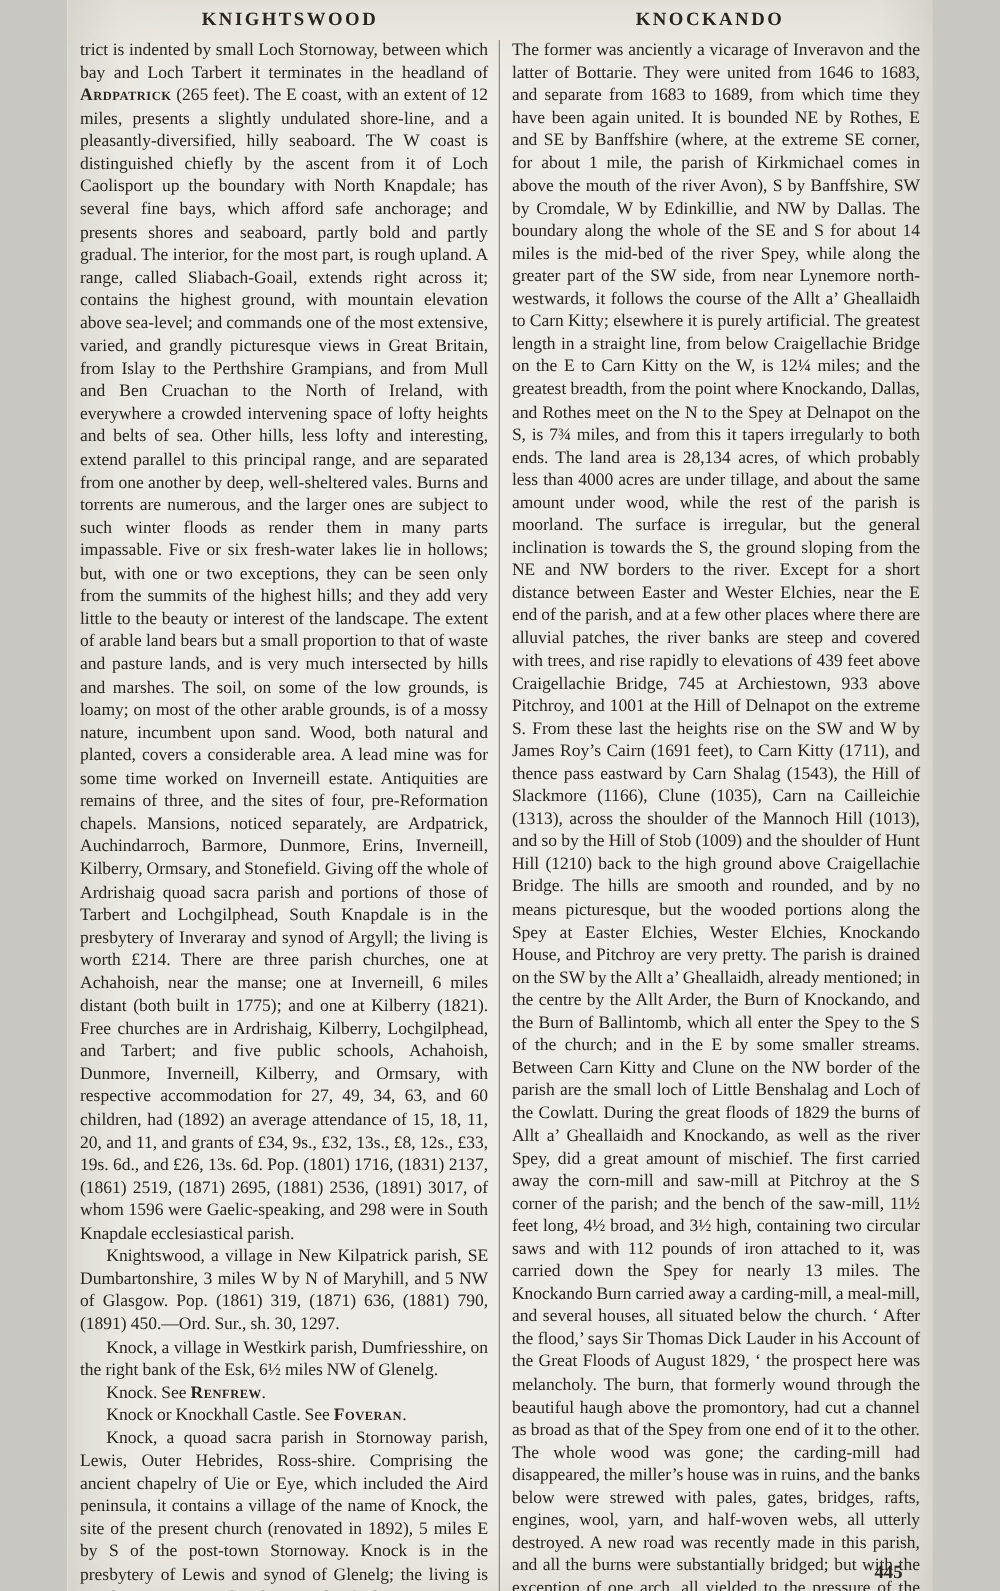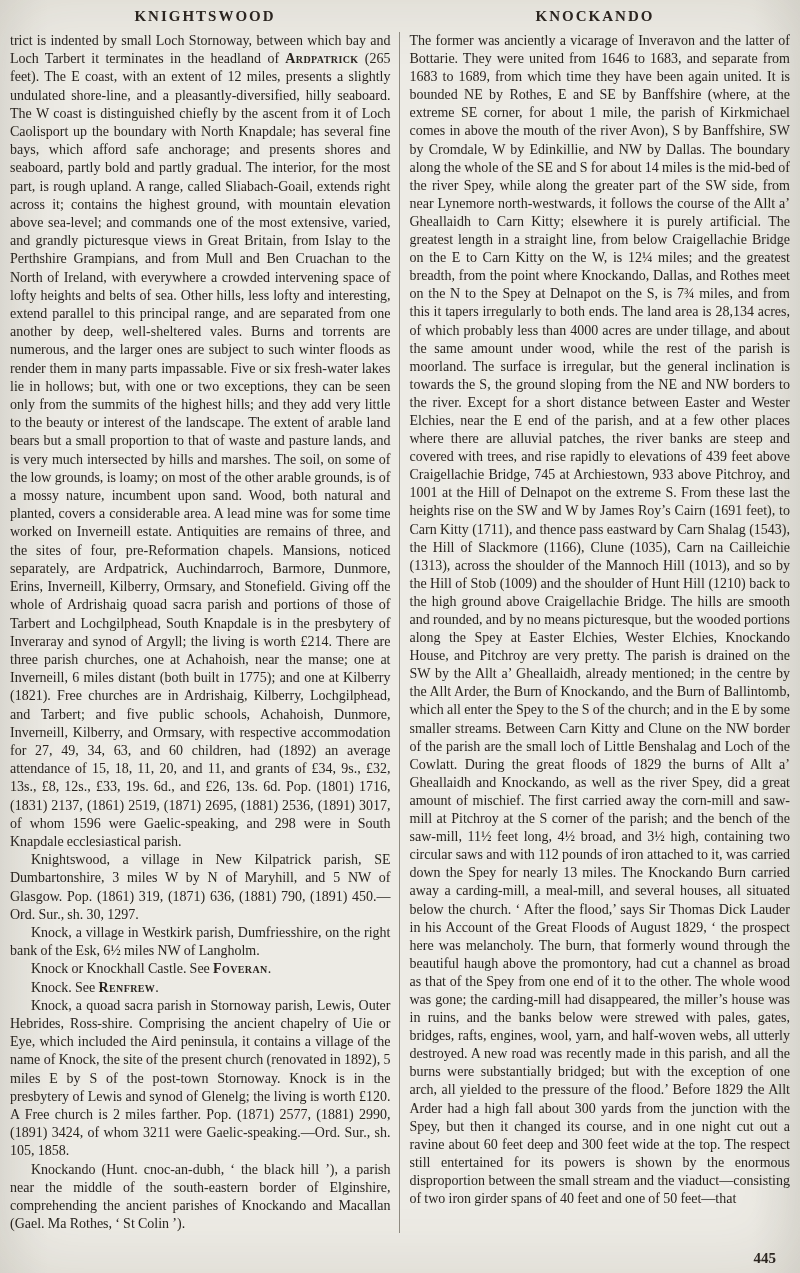--- a/index.html
+++ b/index.html
@@ -1,19 +1,19 @@
 <!DOCTYPE html>
 <html lang="en"><head>
 <meta charset="utf-8">
 <style>
   html,body{margin:0;padding:0;}
   body{background:#c9c7c2;font-family:"Liberation Serif","DejaVu Serif",serif;}
   .page{
     position:relative;
-    width:800px;height:1273px;
+    width:692px;height:1273px;
     margin:0 auto;
     background:#eae8e2;
     background-image:linear-gradient(90deg,#e4e2dc 0%,#edebe5 6%,#edebe5 94%,#e2e0da 100%);
     box-shadow:inset 0 0 70px rgba(95,85,60,0.14);
     color:#29241f;
     overflow:hidden;
     box-sizing:border-box;
     padding:5px 10px 0 10px;
   }
   .running-heads{display:flex;}
@@ -52,23 +52,23 @@
 
 <div class="page">
   <div class="running-heads">
     <div class="head">KNIGHTSWOOD</div>
     <div class="head">KNOCKANDO</div>
   </div>
   <div class="columns">
     <div class="col left">
         <p class="para"><span>trict is indented by small Loch Stornoway, between which bay and Loch Tarbert it terminates in the headland of </span><span class="sc">Ardpatrick</span><span> (265 feet).  The E coast, with an extent of 12 miles, presents a slightly undulated shore-line, and a pleasantly-diversified, hilly seaboard.  The W coast is distinguished chiefly by the ascent from it of Loch Caolisport up the boundary with North Knapdale; has several fine bays, which afford safe anchorage; and presents shores and seaboard, partly bold and partly gradual.  The interior, for the most part, is rough upland.  A range, called Sliabach-Goail, extends right across it; contains the highest ground, with mountain elevation above sea-level; and commands one of the most extensive, varied, and grandly picturesque views in Great Britain, from Islay to the Perthshire Grampians, and from Mull and Ben Cruachan to the North of Ireland, with everywhere a crowded intervening space of lofty heights and belts of sea.  Other hills, less lofty and interesting, extend parallel to this principal range, and are separated from one another by deep, well-sheltered vales.  Burns and torrents are numerous, and the larger ones are subject to such winter floods as render them in many parts impassable.  Five or six fresh-water lakes lie in hollows; but, with one or two exceptions, they can be seen only from the summits of the highest hills; and they add very little to the beauty or interest of the landscape.  The extent of arable land bears but a small proportion to that of waste and pasture lands, and is very much intersected by hills and marshes.  The soil, on some of the low grounds, is loamy; on most of the other arable grounds, is of a mossy nature, incumbent upon sand.  Wood, both natural and planted, covers a considerable area.  A lead mine was for some time worked on Inverneill estate.  Antiquities are remains of three, and the sites of four, pre-Reformation chapels.  Mansions, noticed separately, are Ardpatrick, Auchindarroch, Barmore, Dunmore, Erins, Inverneill, Kilberry, Ormsary, and Stonefield.  Giving off the whole of Ardrishaig </span><span class="i">quoad sacra</span><span> parish and portions of those of Tarbert and Lochgilphead, South Knapdale is in the presbytery of Inveraray and synod of Argyll; the living is worth £214.  There are three parish churches, one at Achahoish, near the manse; one at Inverneill, 6 miles distant (both built in 1775); and one at Kilberry (1821).  Free churches are in Ardrishaig, Kilberry, Lochgilphead, and Tarbert; and five public schools, Achahoish, Dunmore, Inverneill, Kilberry, and Ormsary, with respective accommodation for 27, 49, 34, 63, and 60 children, had (1892) an average attendance of 15, 18, 11, 20, and 11, and grants of £34, 9s., £32, 13s., £8, 12s., £33, 19s. 6d., and £26, 13s. 6d.  Pop. (1801) 1716, (1831) 2137, (1861) 2519, (1871) 2695, (1881) 2536, (1891) 3017, of whom 1596 were Gaelic-speaking, and 298 were in South Knapdale ecclesiastical parish.</span></p>
         <p class="para indent"><span class="b">Knightswood,</span><span> a village in New Kilpatrick parish, SE Dumbartonshire, 3 miles W by N of Maryhill, and 5 NW of Glasgow.  Pop. (1861) 319, (1871) 636, (1881) 790, (1891) 450.—</span><span class="i">Ord. Sur.</span><span>, sh. 30, 1297.</span></p>
-        <p class="para indent"><span class="b">Knock,</span><span> a village in Westkirk parish, Dumfriesshire, on the right bank of the Esk, 6½ miles NW of Langholm.</span></p>
+        <p class="para indent"><span class="b">Knock,</span><span> a village in Westkirk parish, Dumfriesshire, on the right bank of the Esk, 6½ miles NW of Glenelg.</span></p>
+        <p class="para indent"><span class="b">Knock.</span><span>  See </span><span class="sc">Renfrew</span><span>.</span></p>
         <p class="para indent"><span class="b">Knock</span><span> or </span><span class="b">Knockhall Castle.</span><span>  See </span><span class="sc">Foveran</span><span>.</span></p>
-        <p class="para indent"><span class="b">Knock.</span><span>  See </span><span class="sc">Renfrew</span><span>.</span></p>
         <p class="para indent"><span class="b">Knock,</span><span> a </span><span class="i">quoad sacra</span><span> parish in Stornoway parish, Lewis, Outer Hebrides, Ross-shire.  Comprising the ancient chapelry of Uie or Eye, which included the Aird peninsula, it contains a village of the name of Knock, the site of the present church (renovated in 1892), 5 miles E by S of the post-town Stornoway.  Knock is in the presbytery of Lewis and synod of Glenelg; the living is worth £120.  A Free church is 2 miles farther.  Pop. (1871) 2577, (1881) 2990, (1891) 3424, of whom 3211 were Gaelic-speaking.—</span><span class="i">Ord. Sur.</span><span>, sh. 105, 1858.</span></p>
         <p class="para indent"><span class="b">Knockando</span><span> (Hunt. </span><span class="i">cnoc-an-dubh</span><span>, ‘ the black hill ’), a parish near the middle of the south-eastern border of Elginshire, comprehending the ancient parishes of Knockando and Macallan (Gael. </span><span class="i">Ma Rothes</span><span>, ‘ St Colin ’).</span></p>
       </div>
     <div class="divider"></div>
     <div class="col right">
         <p class="para"><span>The former was anciently a vicarage of Inveravon and the latter of Bottarie.  They were united from 1646 to 1683, and separate from 1683 to 1689, from which time they have been again united.  It is bounded NE by Rothes, E and SE by Banffshire (where, at the extreme SE corner, for about 1 mile, the parish of Kirkmichael comes in above the mouth of the river Avon), S by Banffshire, SW by Cromdale, W by Edinkillie, and NW by Dallas.  The boundary along the whole of the SE and S for about 14 miles is the mid-bed of the river Spey, while along the greater part of the SW side, from near Lynemore north-westwards, it follows the course of the Allt a’ Gheallaidh to Carn Kitty; elsewhere it is purely artificial.  The greatest length in a straight line, from below Craigellachie Bridge on the E to Carn Kitty on the W, is 12¼ miles; and the greatest breadth, from the point where Knockando, Dallas, and Rothes meet on the N to the Spey at Delnapot on the S, is 7¾ miles, and from this it tapers irregularly to both ends.  The land area is 28,134 acres, of which probably less than 4000 acres are under tillage, and about the same amount under wood, while the rest of the parish is moorland.  The surface is irregular, but the general inclination is towards the S, the ground sloping from the NE and NW borders to the river.  Except for a short distance between Easter and Wester Elchies, near the E end of the parish, and at a few other places where there are alluvial patches, the river banks are steep and covered with trees, and rise rapidly to elevations of 439 feet above Craigellachie Bridge, 745 at Archiestown, 933 above Pitchroy, and 1001 at the Hill of Delnapot on the extreme S.  From these last the heights rise on the SW and W by James Roy’s Cairn (1691 feet), to Carn Kitty (1711), and thence pass eastward by Carn Shalag (1543), the Hill of Slackmore (1166), Clune (1035), Carn na Cailleichie (1313), across the shoulder of the Mannoch Hill (1013), and so by the Hill of Stob (1009) and the shoulder of Hunt Hill (1210) back to the high ground above Craigellachie Bridge.  The hills are smooth and rounded, and by no means picturesque, but the wooded portions along the Spey at Easter Elchies, Wester Elchies, Knockando House, and Pitchroy are very pretty.  The parish is drained on the SW by the Allt a’ Gheallaidh, already mentioned; in the centre by the Allt Arder, the Burn of Knockando, and the Burn of Ballintomb, which all enter the Spey to the S of the church; and in the E by some smaller streams.  Between Carn Kitty and Clune on the NW border of the parish are the small loch of Little Benshalag and Loch of the Cowlatt.  During the great floods of 1829 the burns of Allt a’ Gheallaidh and Knockando, as well as the river Spey, did a great amount of mischief.  The first carried away the corn-mill and saw-mill at Pitchroy at the S corner of the parish; and the bench of the saw-mill, 11½ feet long, 4½ broad, and 3½ high, containing two circular saws and with 112 pounds of iron attached to it, was carried down the Spey for nearly 13 miles.  The Knockando Burn carried away a carding-mill, a meal-mill, and several houses, all situated below the church.  ‘ After the flood,’ says Sir Thomas Dick Lauder in his </span><span class="i">Account of the Great Floods of August</span><span> 1829, ‘ the prospect here was melancholy.  The burn, that formerly wound through the beautiful haugh above the promontory, had cut a channel as broad as that of the Spey from one end of it to the other.  The whole wood was gone; the carding-mill had disappeared, the miller’s house was in ruins, and the banks below were strewed with pales, gates, bridges, rafts, engines, wool, yarn, and half-woven webs, all utterly destroyed.  A new road was recently made in this parish, and all the burns were substantially bridged; but with the exception of one arch, all yielded to the pressure of the flood.’  Before 1829 the Allt Arder had a high fall about 300 yards from the junction with the Spey, but then it changed its course, and in one night cut out a ravine about 60 feet deep and 300 feet wide at the top.  The respect still entertained for its powers is shown by the enormous disproportion between the small stream and the viaduct—consisting of two iron girder spans of 40 feet and one of 50 feet—that</span></p>
       </div>
   </div>
   <div class="pagenum">445</div>
 </div>

